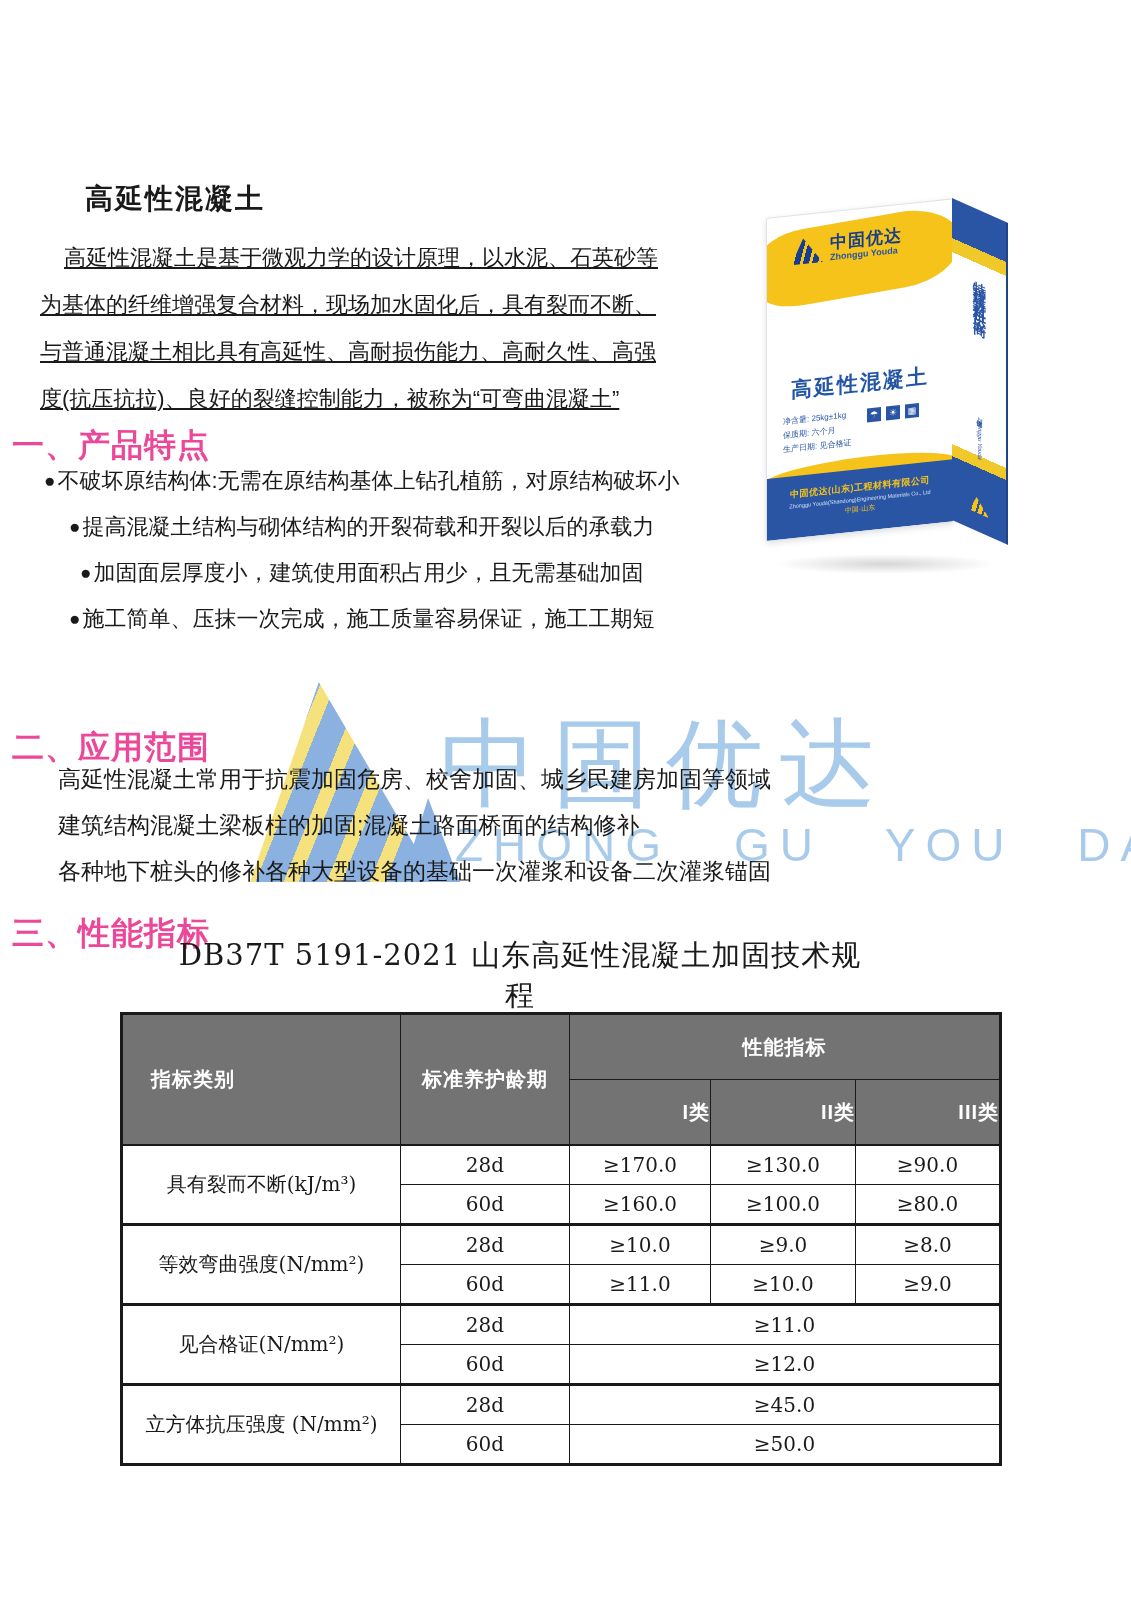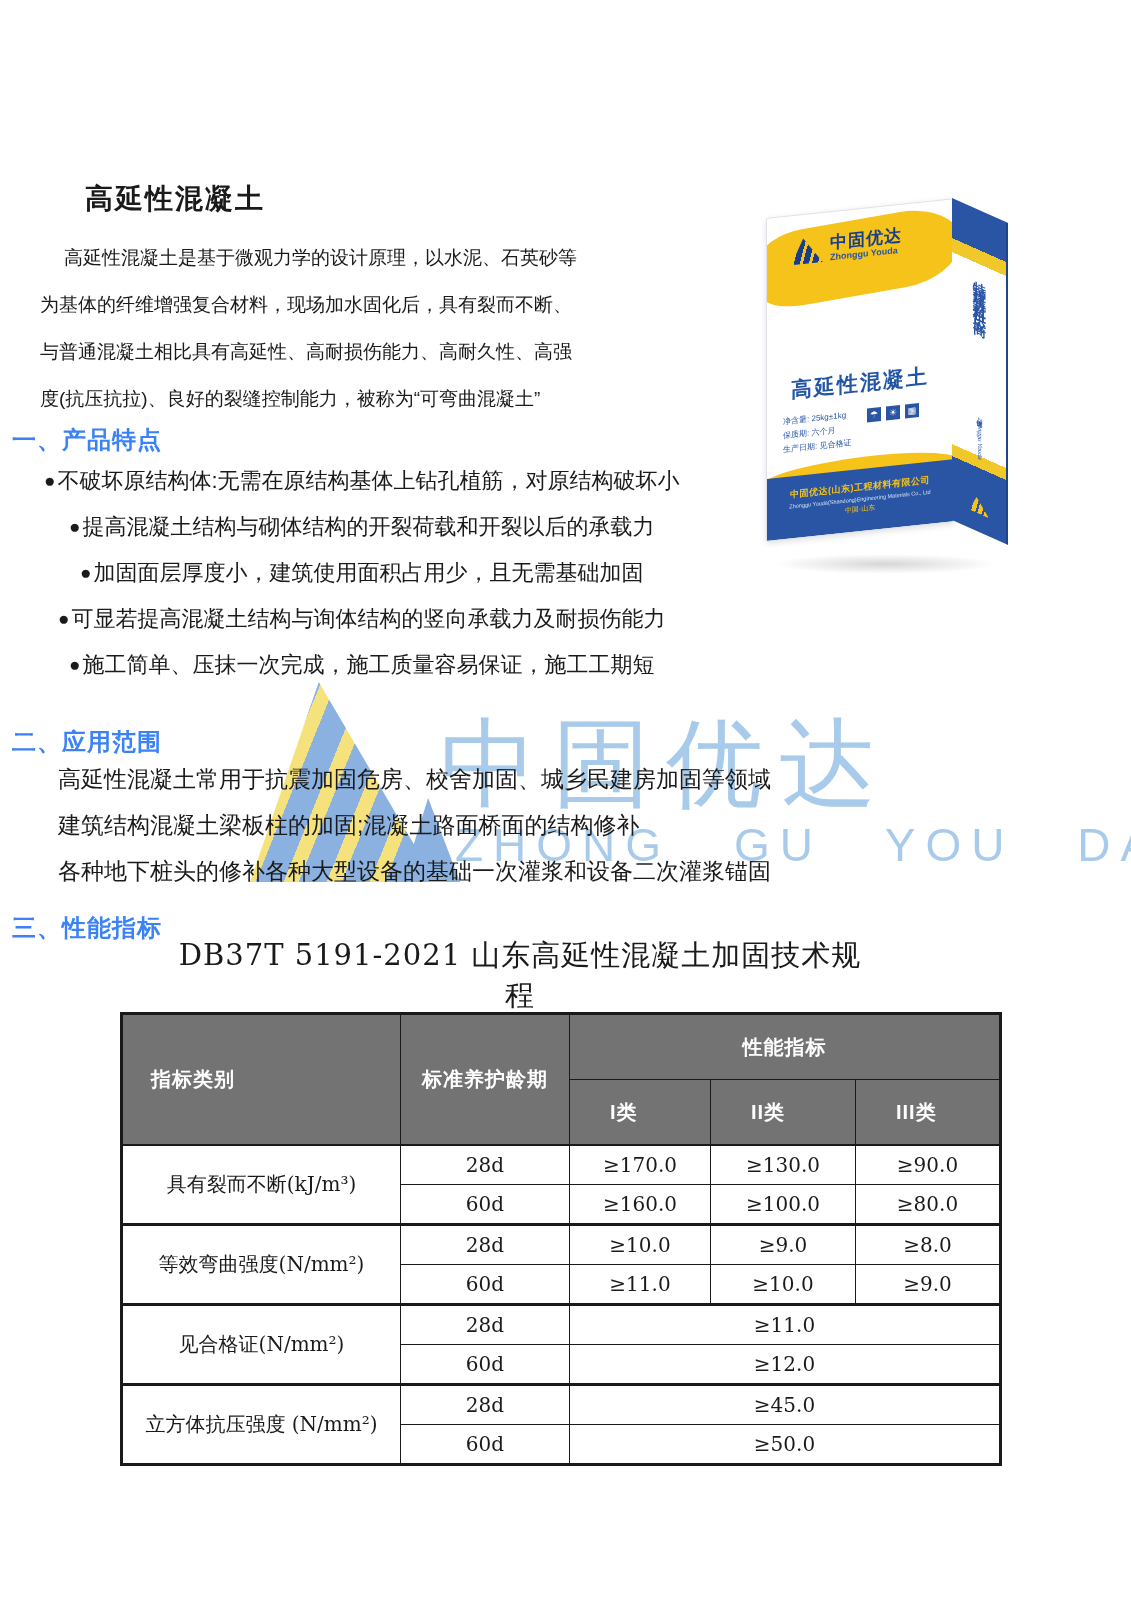--- a/index.html
+++ b/index.html
@@ -2,23 +2,23 @@
 <html><head>
 <meta charset="utf-8">
 <style>
   html,body{margin:0;padding:0;background:#ffffff;}
   .page{
     position:relative;width:1131px;height:1600px;background:#ffffff;
     font-family:"Liberation Sans",sans-serif;color:#1a1a1a;overflow:hidden;
   }
   
   .doc-title{position:absolute;left:85px;top:180px;font-size:28px;font-weight:bold;letter-spacing:2px;}
-  .intro{position:absolute;left:40px;top:234px;width:648px;font-size:19px;line-height:47px;}
+  .intro{position:absolute;left:40px;top:234px;width:648px;font-size:22px;line-height:47px;text-decoration:underline;}
   .intro .line:first-child{text-indent:24px;}
-  .sec-heading{position:absolute;left:12px;font-size:24px;font-weight:bold;color:#3b82f6;letter-spacing:1px;}
+  .sec-heading{position:absolute;left:12px;font-size:32px;font-weight:bold;color:#ec4899;letter-spacing:1px;}
   #h-features{top:424px;}
   #h-apps{top:726px;}
   #h-perf{top:912px;}
   .bullets{position:absolute;left:44px;top:458px;font-size:22px;line-height:46px;text-align:center;}
   .bullet-line{white-space:nowrap;}
   .bullet-dot{font-size:19px;margin-right:2px;vertical-align:1px;}
   .apps{position:absolute;left:58px;top:756px;font-size:23px;line-height:46px;}
   
   .wm{position:absolute;left:250px;top:676px;width:870px;height:215px;z-index:0;}
   .wm-tri-big{position:absolute;left:0;top:6px;width:186px;height:200px;
@@ -31,21 +31,21 @@
   .content-layer{position:relative;z-index:1;}
   
   .table-title{position:absolute;left:170px;top:936px;width:700px;text-align:center;
     font-family:"DejaVu Serif",serif;font-size:29px;letter-spacing:1px;}
   .spec-table{position:absolute;left:120px;top:1012px;width:879px;border-collapse:collapse;
     table-layout:fixed;border:3px solid #1a1a1a;}
   .spec-table th,.spec-table td{border:1px solid #1a1a1a;padding:0;}
   .spec-table thead th{background:#737373;color:#ffffff;font-size:20px;font-weight:bold;letter-spacing:1px;}
   .spec-table thead tr th{height:64px;}
   th.cat,th.subclass{text-align:left;padding-left:28px;}
-  th.subclass{padding-left:40px;}
+  th.subclass{padding-left:40px;text-align:right;}
   .spec-table tbody td{height:38px;text-align:center;font-family:"DejaVu Serif",serif;font-size:20px;color:#1a1a1a;}
   td.rowlabel{font-size:21px;}
   tr.group-start td{border-top:3px solid #1a1a1a;}
   tbody tr:first-child td{border-top:2px solid #1a1a1a;}
   
   .pkg{position:absolute;left:760px;top:202px;width:256px;height:368px;}
   .pkg-shadow{position:absolute;left:12px;bottom:-4px;width:226px;height:20px;
     background:radial-gradient(ellipse at center,rgba(0,0,0,0.16),rgba(0,0,0,0) 70%);}
   .pkg-front{position:absolute;left:6px;top:16px;width:186px;height:322px;background:#ffffff;
     border:1px solid #dfe3e9;border-radius:2px;transform:skewY(-6deg);transform-origin:left top;
@@ -110,23 +110,20 @@
       <div class="bullet-line">
         <span class="bullet-dot">●</span><span>不破坏原结构体:无需在原结构基体上钻孔植筋，对原结构破坏小</span>
       </div>
       <div class="bullet-line">
         <span class="bullet-dot">●</span><span>提高混凝土结构与砌体结构的开裂荷载和开裂以后的承载力</span>
       </div>
       <div class="bullet-line">
         <span class="bullet-dot">●</span><span>加固面层厚度小，建筑使用面积占用少，且无需基础加固</span>
       </div>
       <div class="bullet-line">
-        <span class="bullet-dot">●</span><span>可显若提高混凝土结构与询体结构的竖向承载力及耐损伤能力</span>
-      </div>
-      <div class="bullet-line">
         <span class="bullet-dot">●</span><span>施工简单、压抹一次完成，施工质量容易保证，施工工期短</span>
       </div>
     </div>
 
     <div class="sec-heading" id="h-apps">二、应用范围</div>
 
     <div class="apps">
       <div>高延性混凝土常用于抗震加固危房、校舍加固、城乡民建房加固等领域</div>
       <div>建筑结构混凝土梁板柱的加固;混凝土路面桥面的结构修补</div>
       <div>各种地下桩头的修补各种大型设备的基础一次灌浆和设备二次灌浆锚固</div>

